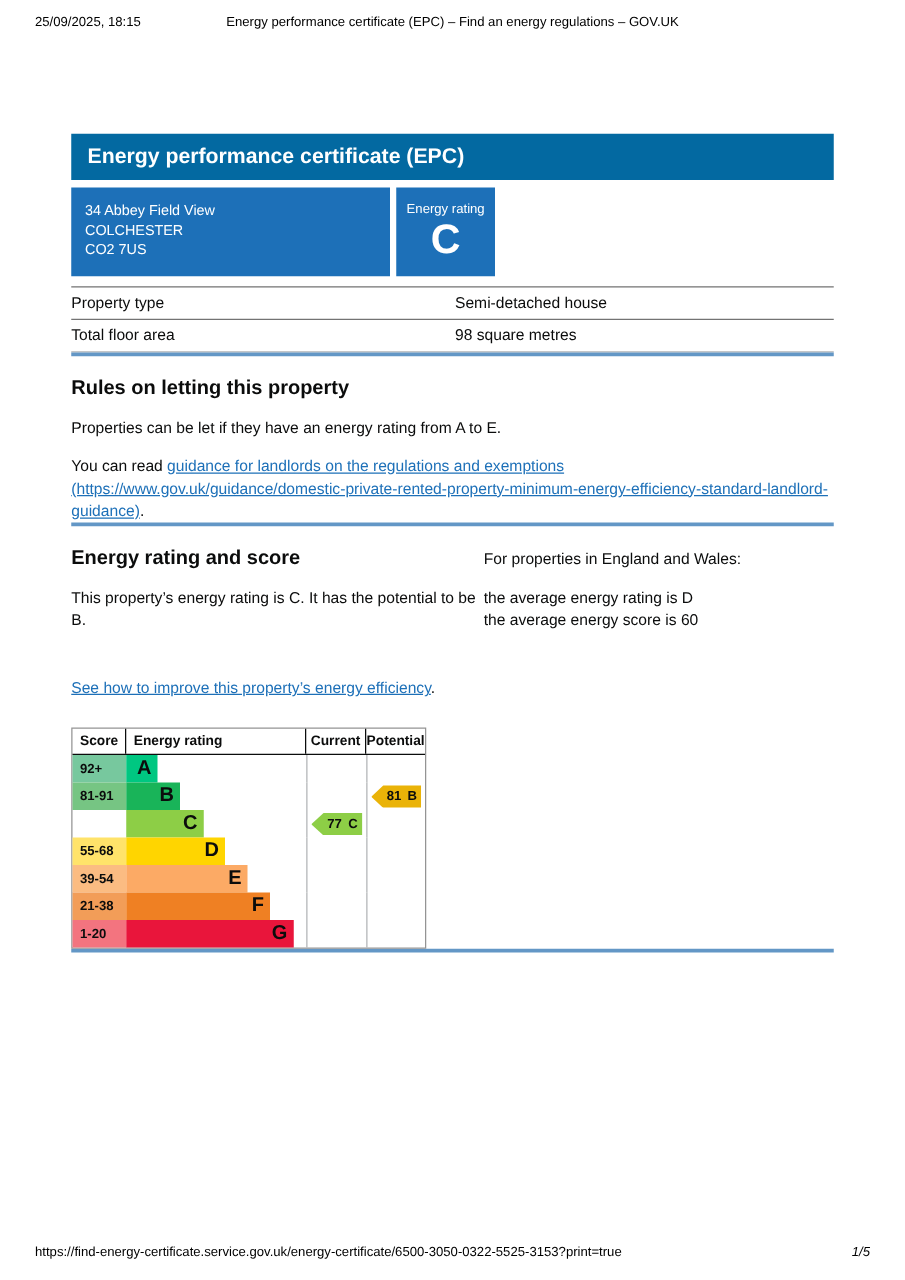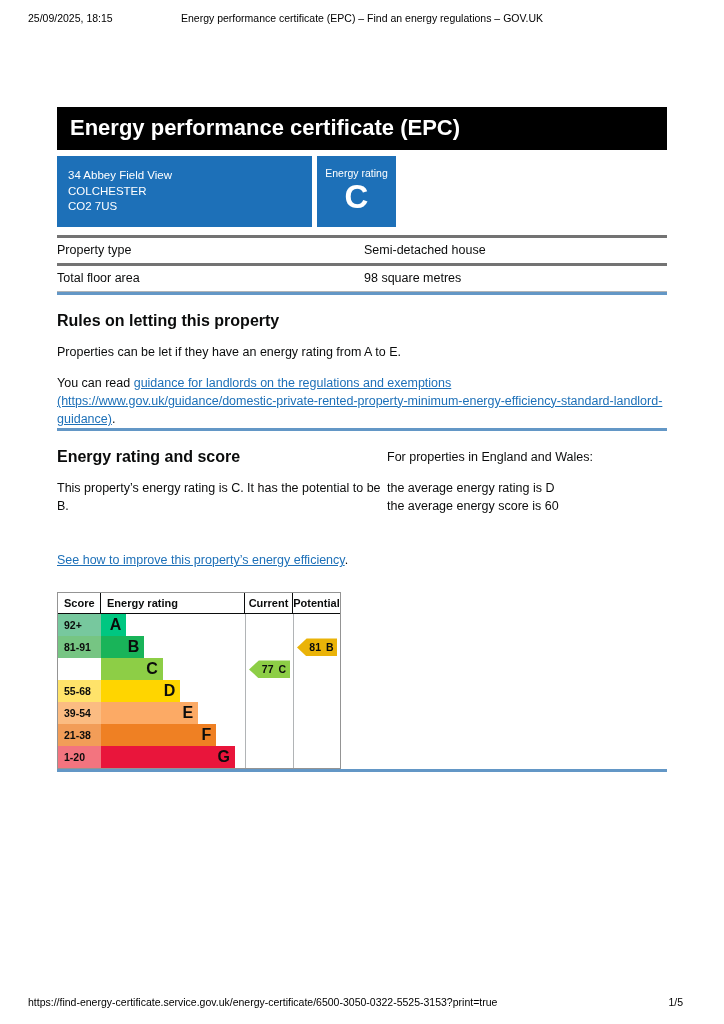--- a/index.html
+++ b/index.html
@@ -11,39 +11,39 @@
     color:#0b0c0c;
     position:relative;
     overflow:hidden;
   }
   
   .print-header { position:absolute; top:12px; left:28px; right:28px; height:14px; font-size:10.5px; color:#000; }
   .print-header .dt { position:absolute; left:0; top:0; }
   .print-header .doc-title { position:absolute; left:0; right:0; top:0; text-align:center; }
   .print-footer { position:absolute; bottom:14px; left:28px; right:28px; height:14px; font-size:10.5px; color:#000; }
   .print-footer .url { position:absolute; left:0; top:0; }
-  .print-footer .pageno { position:absolute; right:13px; top:0; }
+  .print-footer .pageno { position:absolute; right:0; top:0;font-style:italic; }
 
   .content { position:absolute; left:57px; width:610px; top:107px; }
 
-  .banner { background:#000000; color:#fff; font-size:22px; font-weight:bold; padding:8px 13px 9px; }
+  .banner { background:#0369a1; color:#fff; font-size:17px; font-weight:bold; padding:8px 13px 9px; }
 
   .summary { display:flex; gap:5px; margin-top:6px; }
   .panel { background:#1d70b8; color:#fff; }
   .addr { width:255px; padding:12px 11px; font-size:11.5px; line-height:1.35; }
   .rating-box { width:79px; text-align:center; padding-top:11px; }
   .rating-box .lbl { font-size:10.5px; }
   .rating-box .val { font-size:33px; font-weight:bold; line-height:1.1; }
   .meta { flex:1; display:flex; flex-direction:column; gap:4px; }
   .meta-row { flex:1; display:flex; align-items:center; padding:0 12px; font-size:11.5px; }
   .meta-row .mlbl { width:107px; }
   .meta-row .mval { font-weight:bold; }
 
   .prop-table { margin-top:8px; font-size:12.5px; }
-  .prop-row { display:flex; border-top:3px solid #737373; padding:5px 0 6px; }
+  .prop-row { display:flex; border-top:1px solid #737373; padding:5px 0 6px; }
   .prop-row:last-child { border-bottom:1px solid #b1b4b6; }
   .prop-row .plbl { width:307px; }
 
   hr.blue { border:none; border-top:3px solid #6397c6; margin:0; }
   .hr1 { margin-top:8px; }
   .hr2 { margin-top:25px; }
   .hr3 { margin-top:16px; }
 
   h2 { font-size:16px; font-weight:bold; margin:17px 0 0; }
   p { font-size:12.5px; line-height:1.45; margin:13px 0 0; }

